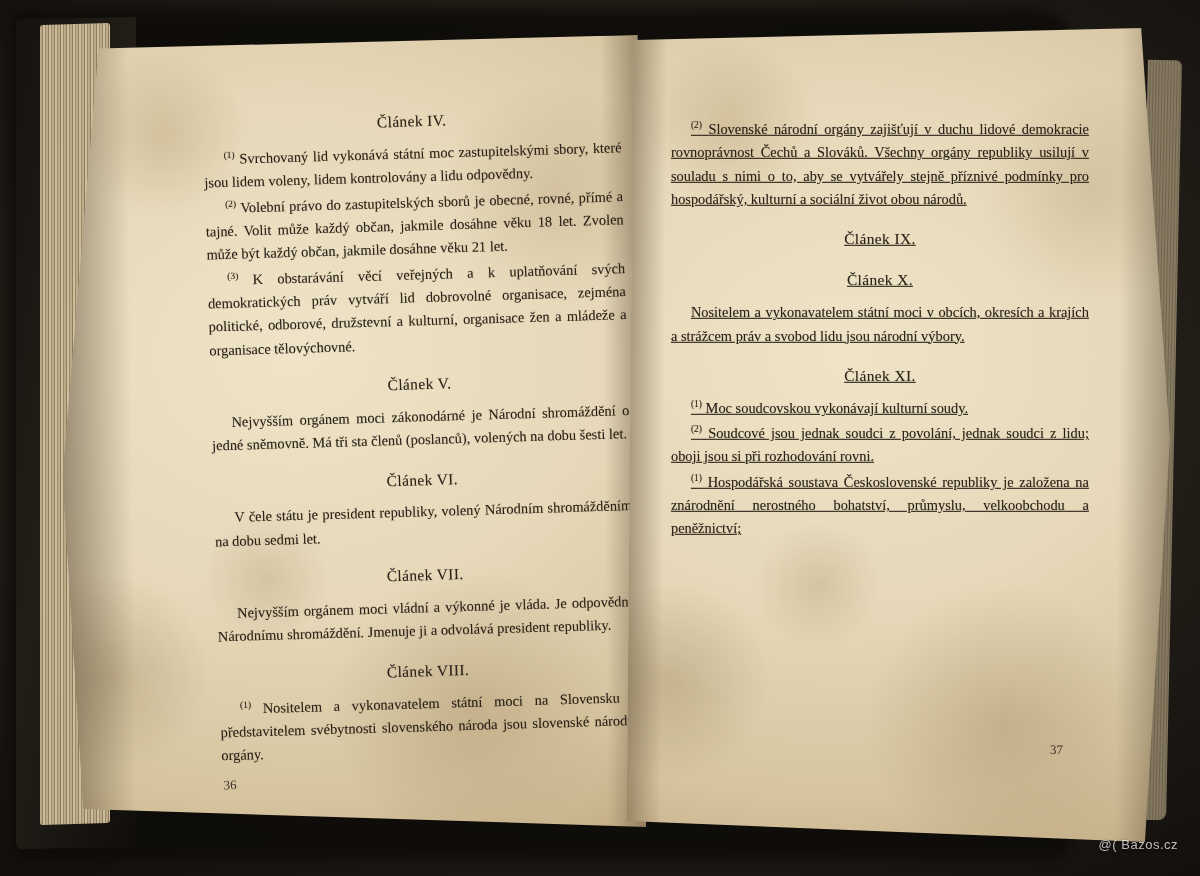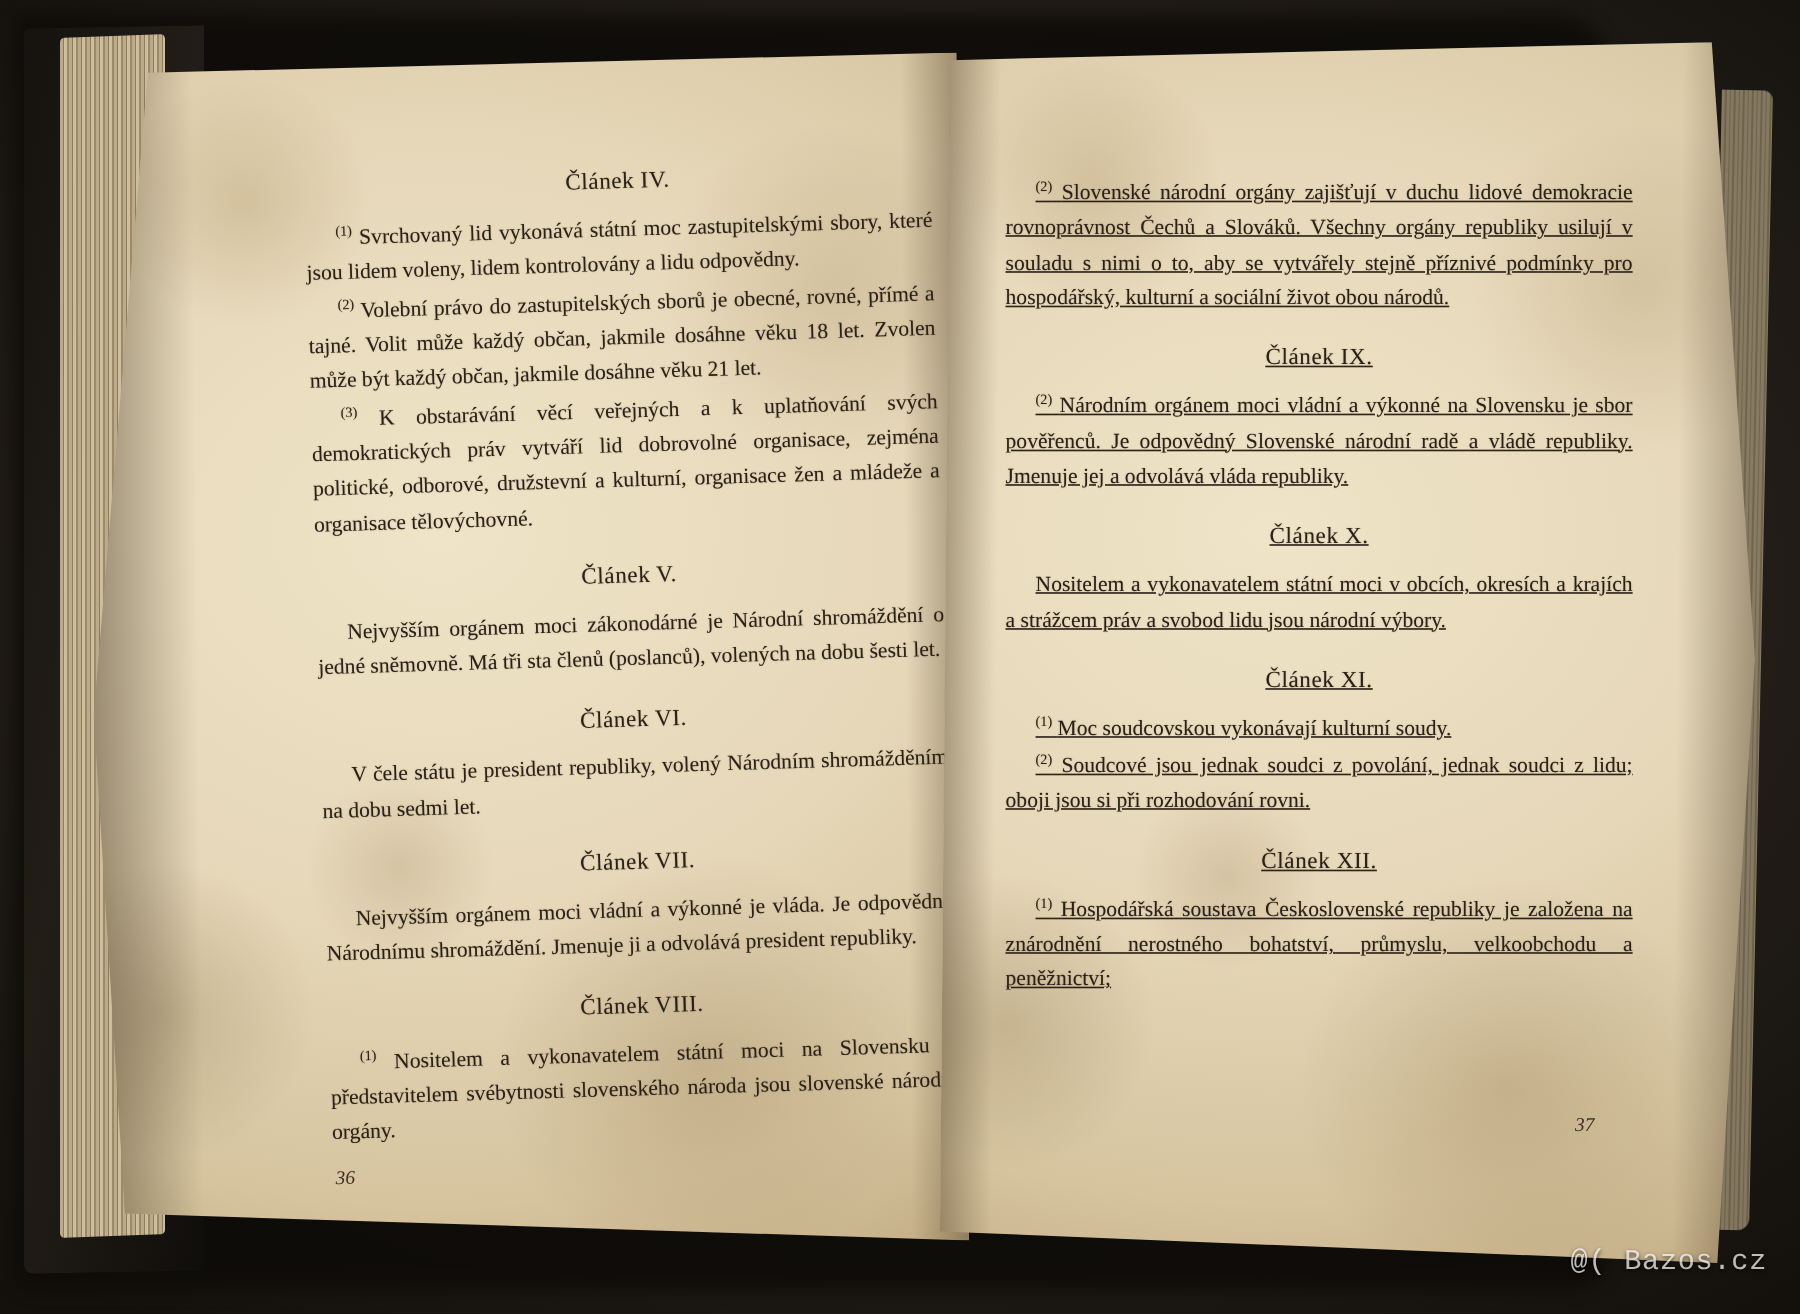--- a/index.html
+++ b/index.html
@@ -155,33 +155,32 @@
     hyphens: auto;
   }
   sup {
     font-size: 9.5px;
     vertical-align: super;
   }
   .folio {
     position: absolute;
     font-size: 13px;
     color: #3a3024;
-    font-style: italic;
   }
   .folio-left  { left: 158px; top: 738px; transform: rotate(-1.1deg); }
   .folio-right { left: 1050px; top: 742px; transform: rotate(-0.5deg); }
 
   
   .watermark {
     position: absolute;
     right: 22px;
     bottom: 24px;
     color: rgba(255,255,255,.72);
-    font-size: 19px;
-    font-family: Liberation Mono, monospace;
+    font-size: 13px;
+    font-family: Liberation Sans, sans-serif;
     letter-spacing: .5px;
     text-shadow: 0 1px 3px rgba(0,0,0,.7);
   }
 
   .fore-edge {
     position: absolute;
     left: 1140px;
     top: 60px;
     width: 34px;
     height: 760px;
@@ -226,27 +225,25 @@
     <div class="folio folio-left">36</div>
   </div>
 
   <div class="page page-right">
     <div class="gutter-shade-right"></div>
     <div class="edge-shade-right"></div>
     <div class="stains"></div>
     <div class="col col-right" id="right-col">
         <p class="para"><sup>(2)</sup> <span>Slovenské národní orgány zajišťují v duchu lidové demokracie rovnoprávnost Čechů a Slováků. Všechny orgány republiky usilují v souladu s nimi o to, aby se vytvářely stejně příznivé podmínky pro hospodářský, kulturní a sociální život obou národů.</span></p>
         <div class="heading">Článek IX.</div>
-        <p class="para"><sup>(2)</sup> <span>Národním orgánem moci vládní a výkonné na Slovensku je sbor pověřenců. Je odpovědný Slovenské národní radě a vládě republiky. Jmenuje jej a odvolává vláda republiky.</span></p>
         <div class="heading">Článek X.</div>
         <p class="para"><span>Nositelem a vykonavatelem státní moci v obcích, okresích a krajích a strážcem práv a svobod lidu jsou národní výbory.</span></p>
         <div class="heading">Článek XI.</div>
         <p class="para"><sup>(1)</sup> <span>Moc soudcovskou vykonávají kulturní soudy.</span></p>
         <p class="para"><sup>(2)</sup> <span>Soudcové jsou jednak soudci z povolání, jednak soudci z lidu; oboji jsou si při rozhodování rovni.</span></p>
-        <div class="heading">Článek XII.</div>
         <p class="para"><sup>(1)</sup> <span>Hospodářská soustava Československé republiky je založena na znárodnění nerostného bohatství, průmyslu, velkoobchodu a peněžnictví;</span></p>
       </div>
   </div>
 
   <div class="folio folio-right">37</div>
 
   <div class="watermark">@( Bazos.cz</div>
 </div>
 
 </body></html>

